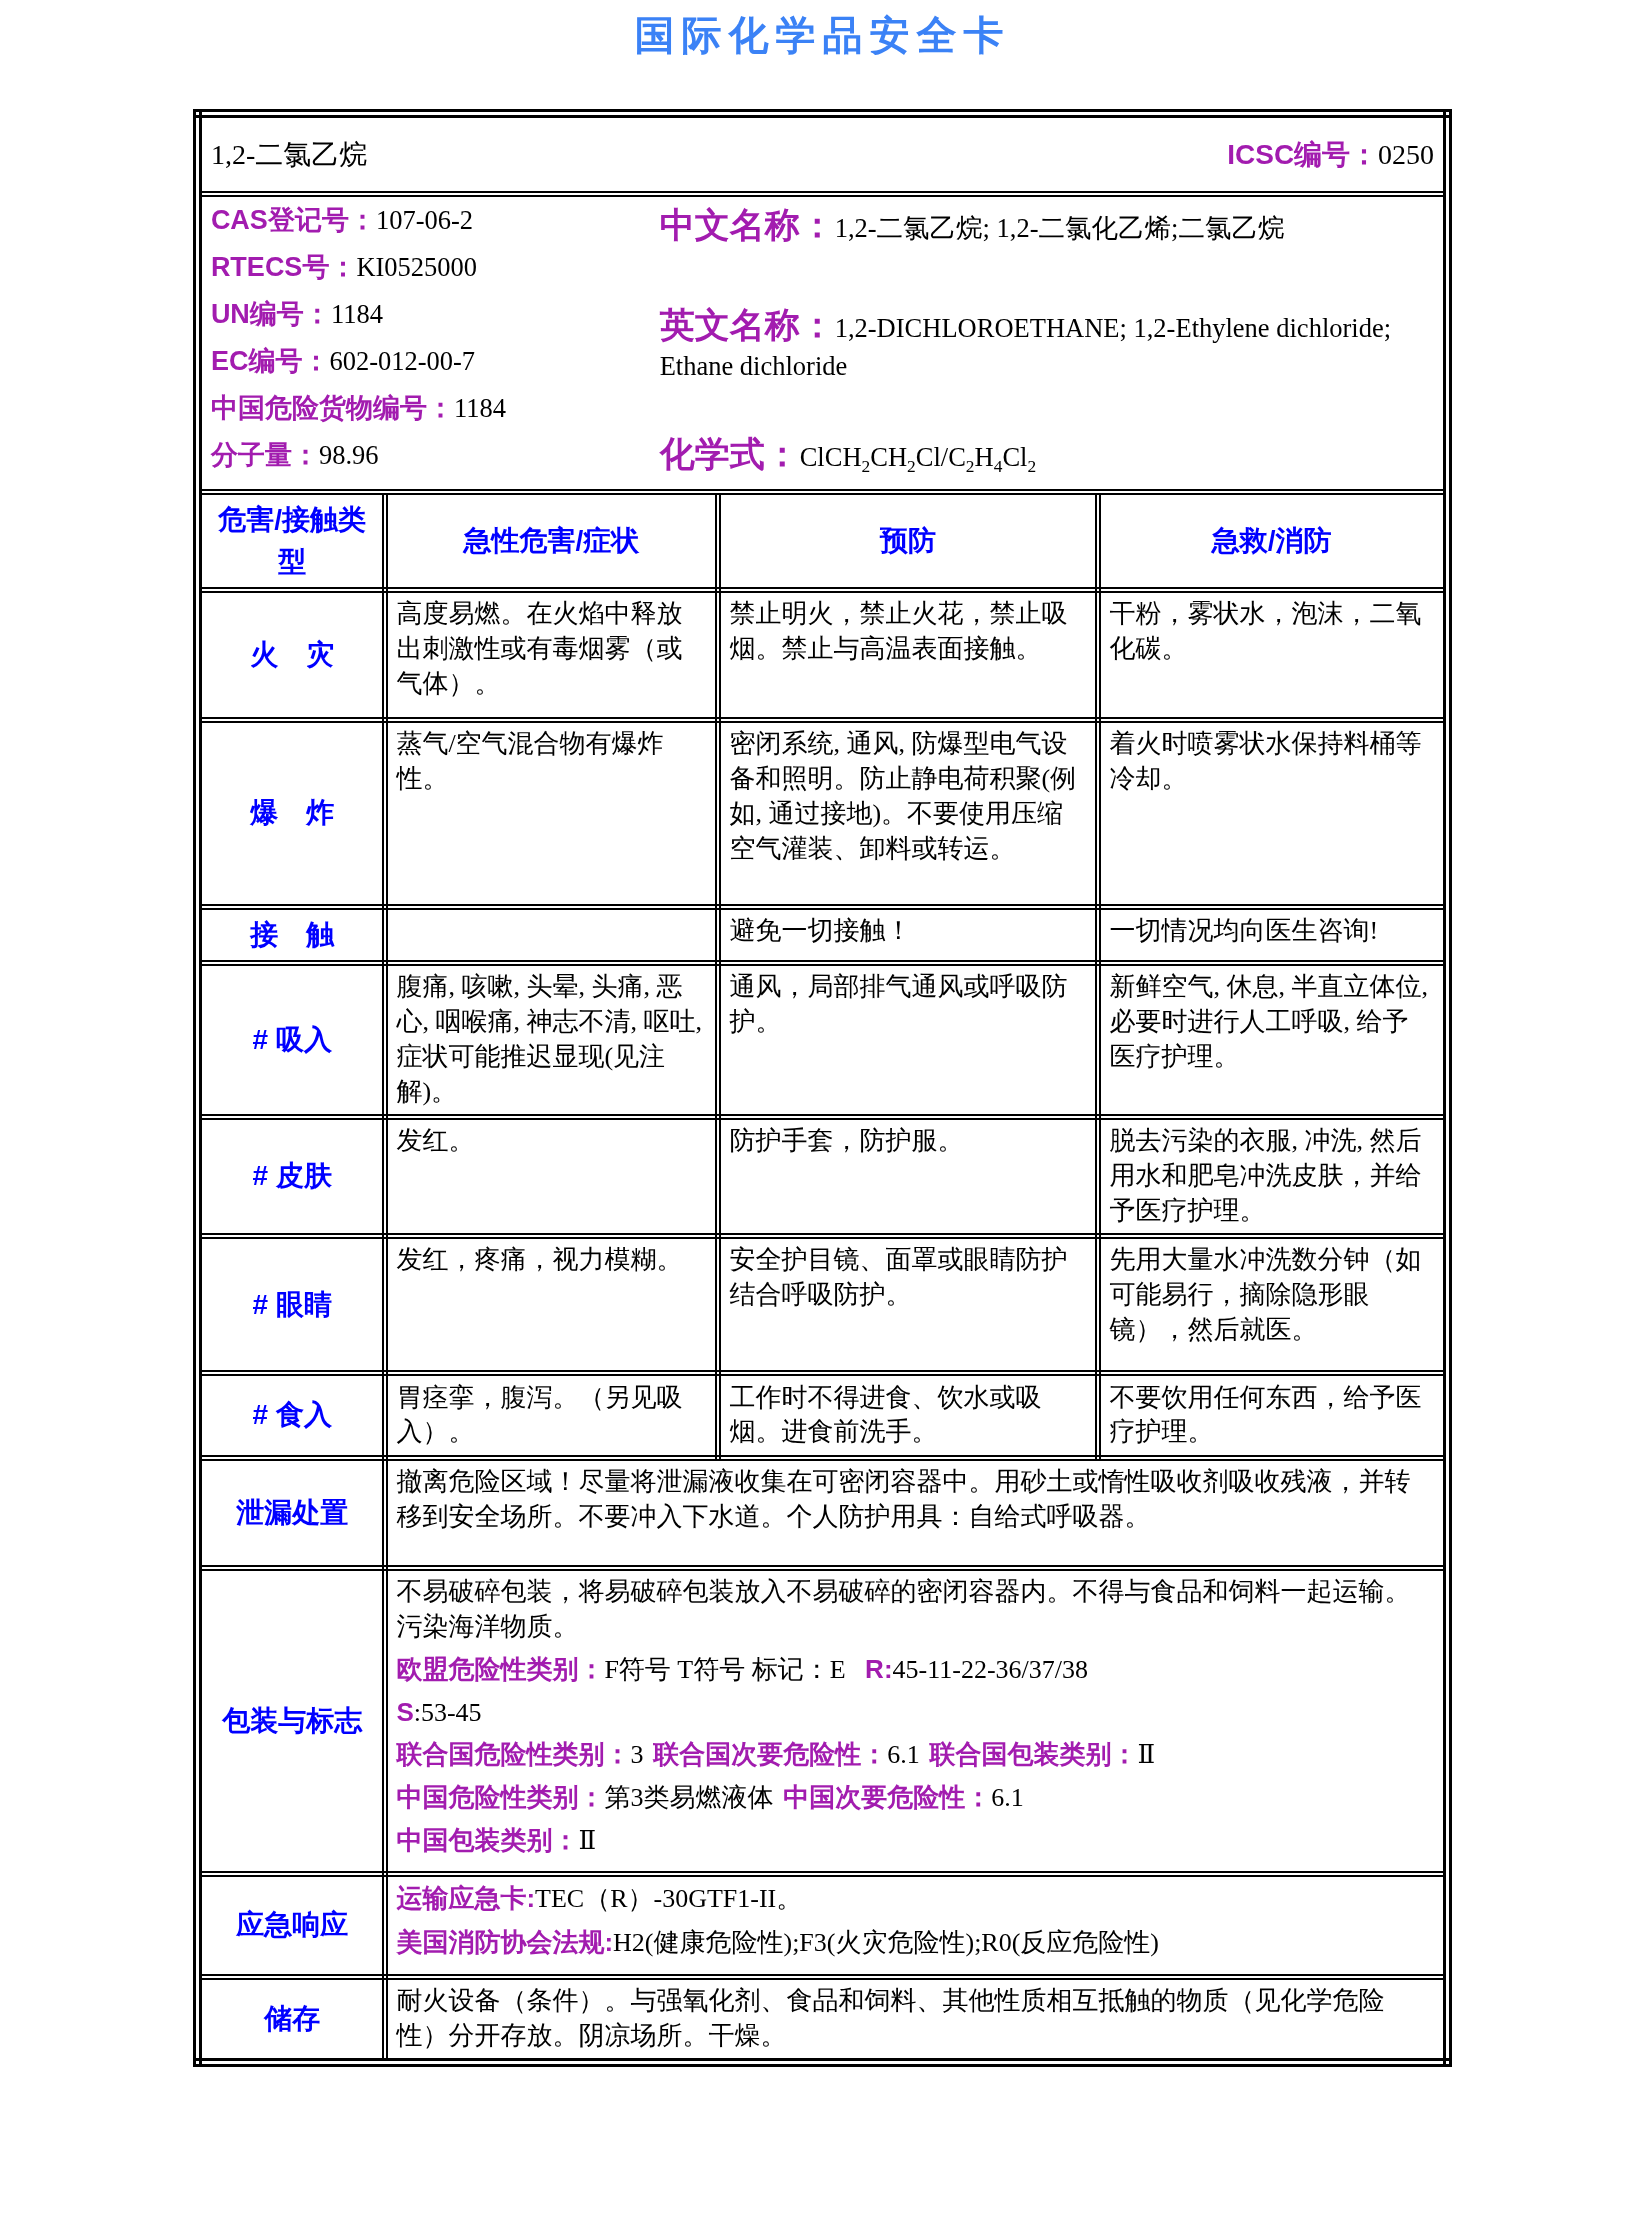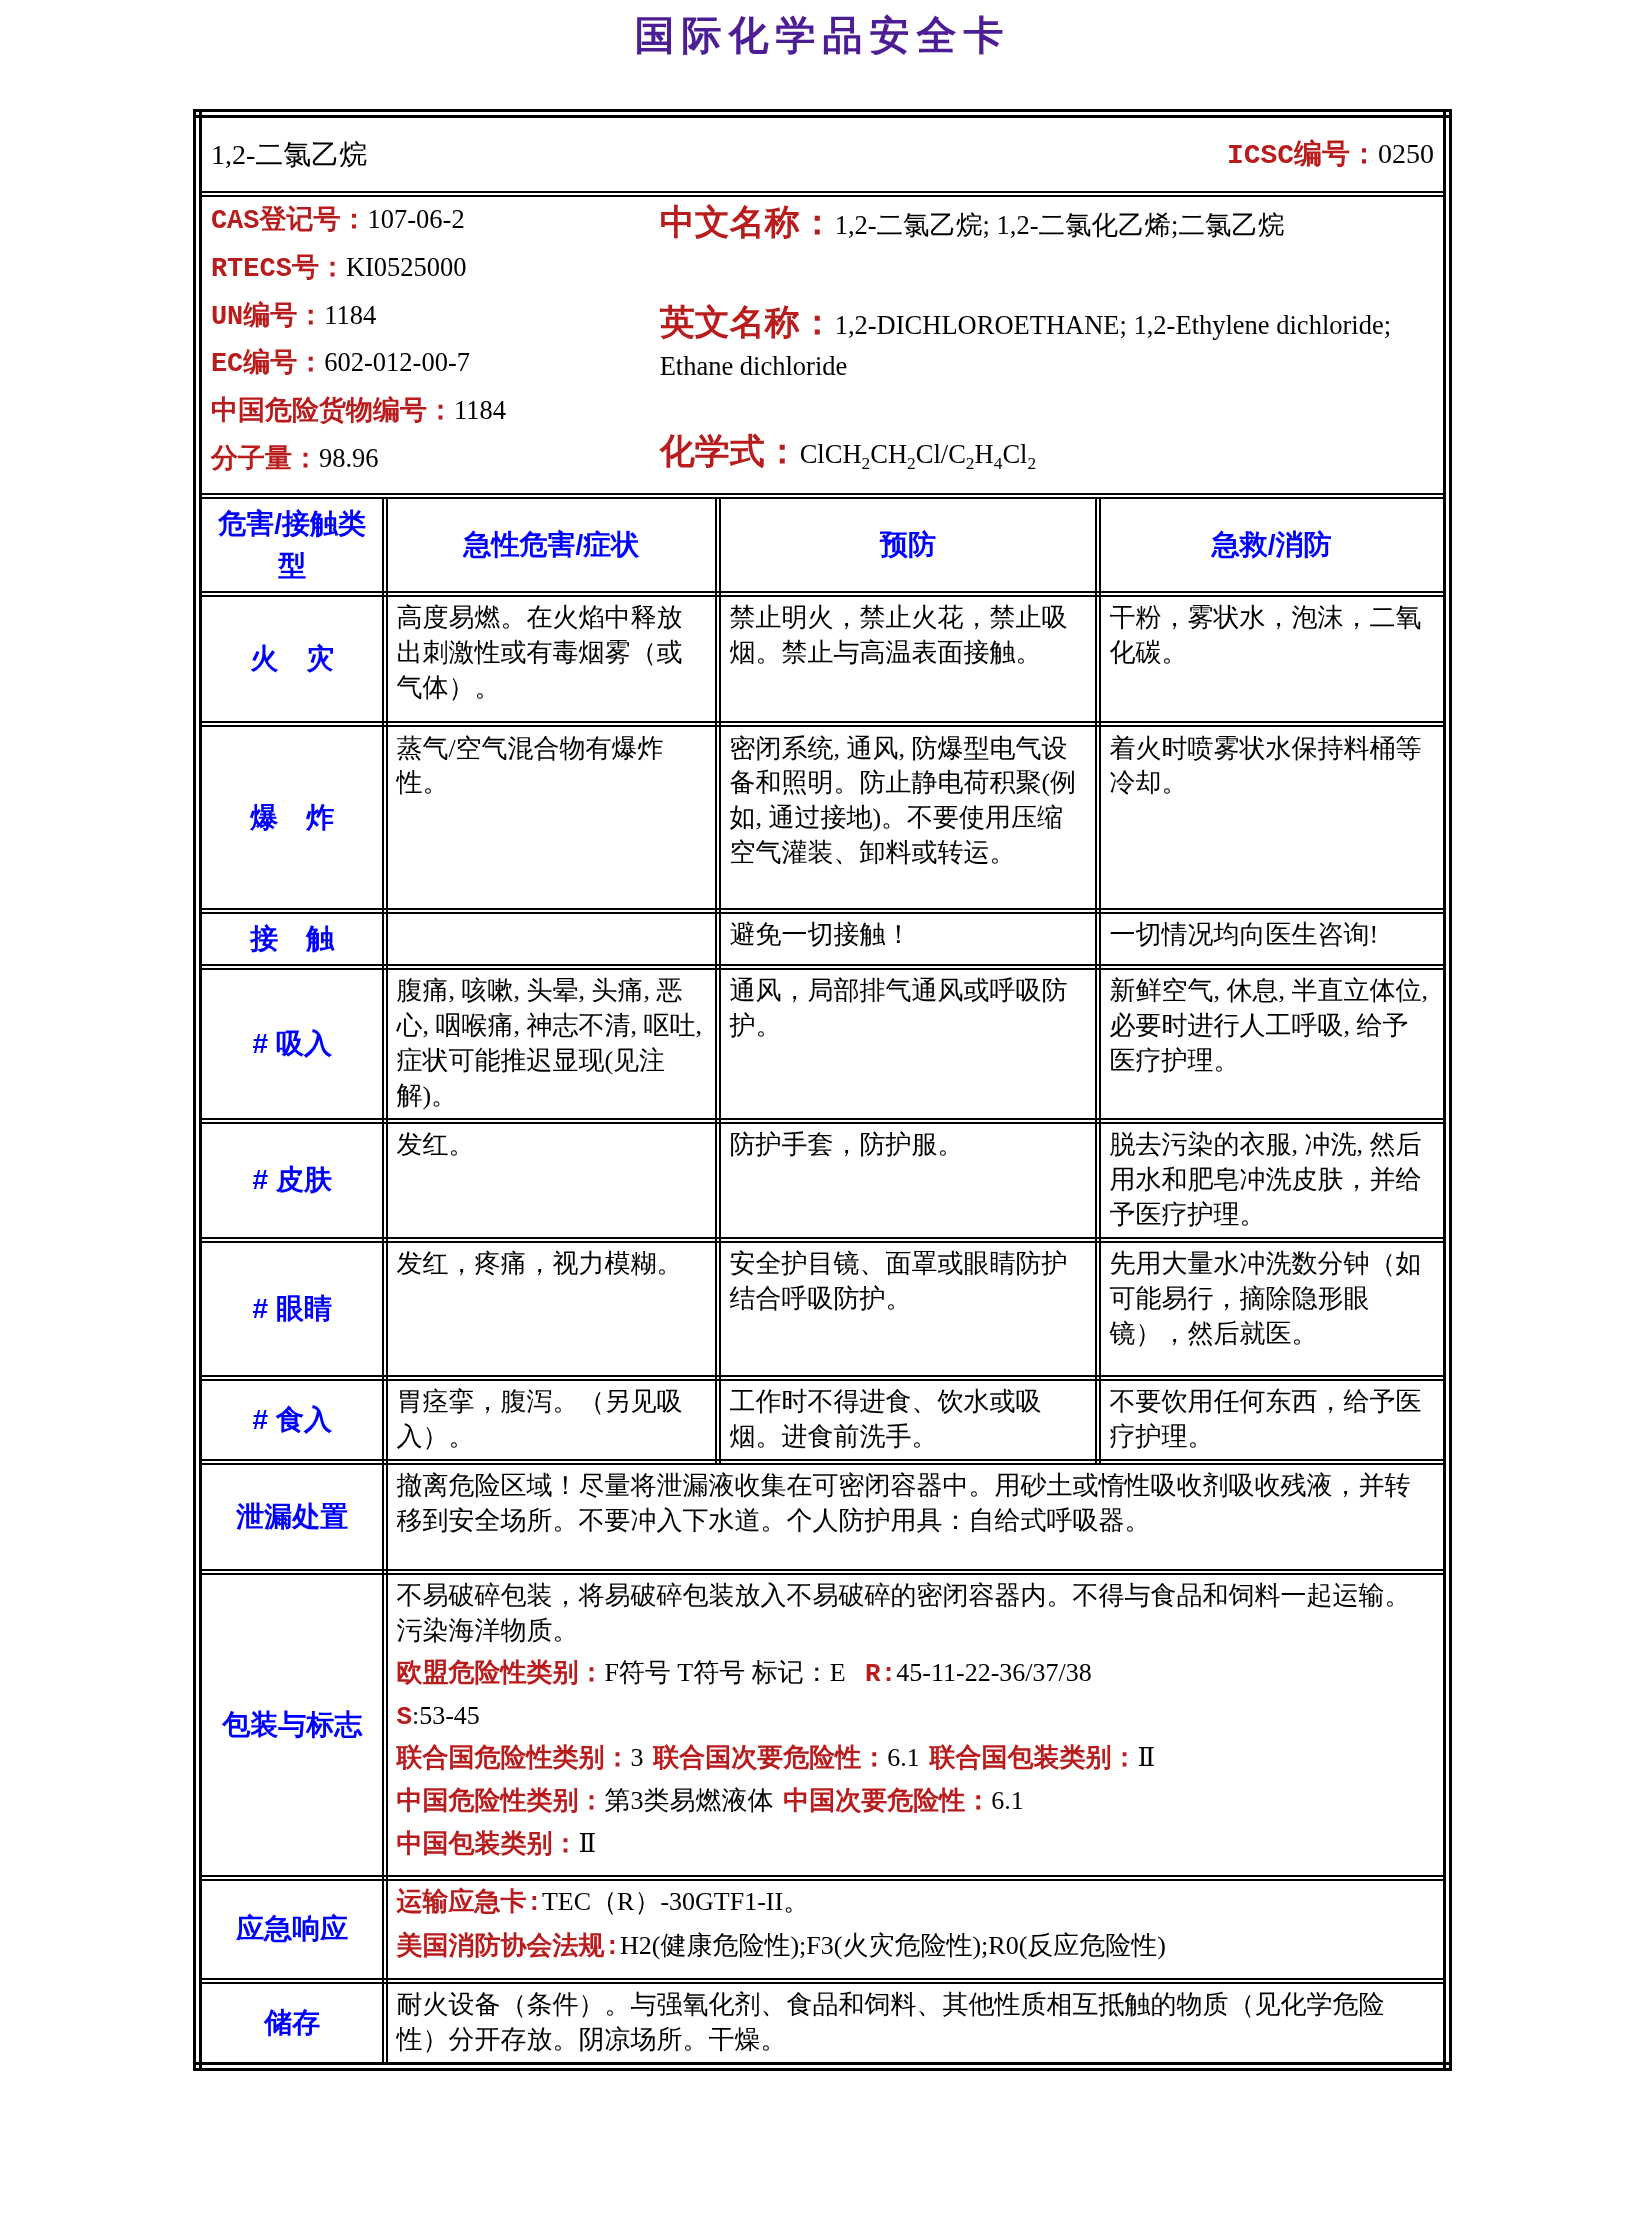--- a/index.html
+++ b/index.html
@@ -8,21 +8,21 @@
     height: 2216px;
     background: #ffffff;
     color: #000000;
     font-family: "Liberation Serif", "DejaVu Serif", serif;
     font-size: 26px;
     position: relative;
     overflow: hidden;
   }
   .title {
     text-align: center;
-    color: #4c1d95;
+    color: #3b82f6;
     font-weight: bold;
     font-size: 40px;
     letter-spacing: 7px;
     padding-top: 8.4px;
     font-family: "DejaVu Serif", "Liberation Serif", serif;
   }
   table.card {
     width: 1249px;
     margin: 46px auto 0 auto;
     border-collapse: collapse;
@@ -35,23 +35,23 @@
   col.c4 { width: 349px; }
   td {
     border: 6.3px double #000000;
     padding: 4.2px 8.4px;
     vertical-align: top;
     line-height: 1.34;
     word-break: normal;
     overflow-wrap: break-word;
   }
   .lbl {
-    color: #b91c1c;
+    color: #a21caf;
     font-weight: bold;
-    font-family: Liberation Mono, monospace;
+    font-family: Liberation Sans, sans-serif;
   }
   .rowlbl, .th {
     color: #0000ff;
     font-weight: bold;
     font-family: "Liberation Sans", "DejaVu Sans", sans-serif;
     text-align: center;
     vertical-align: middle;
     font-size: 28px;
     line-height: 1.5;
   }

